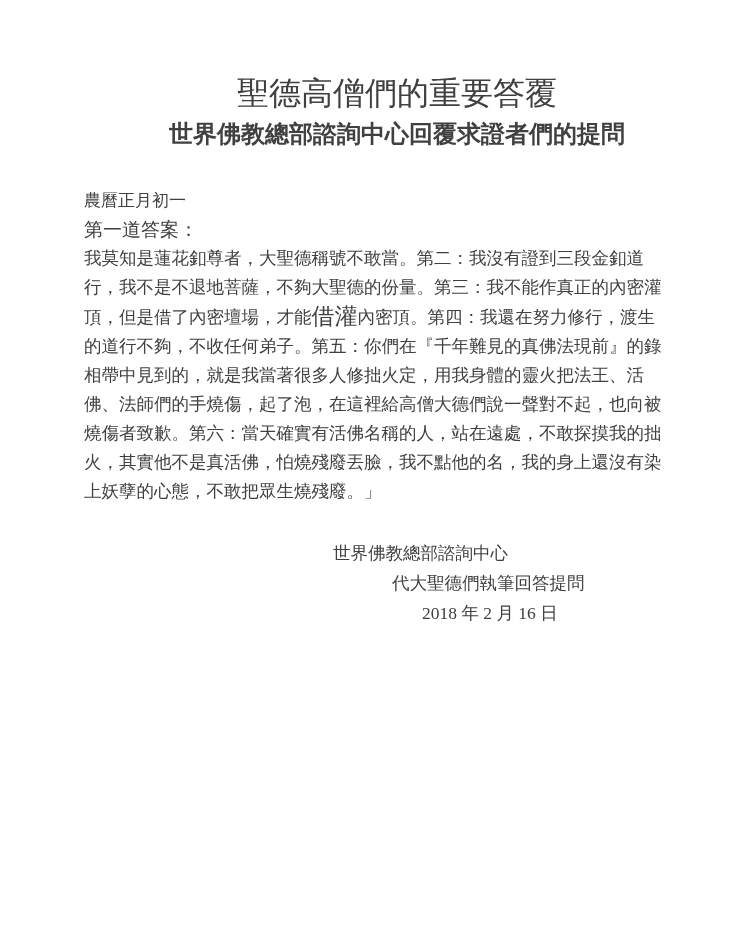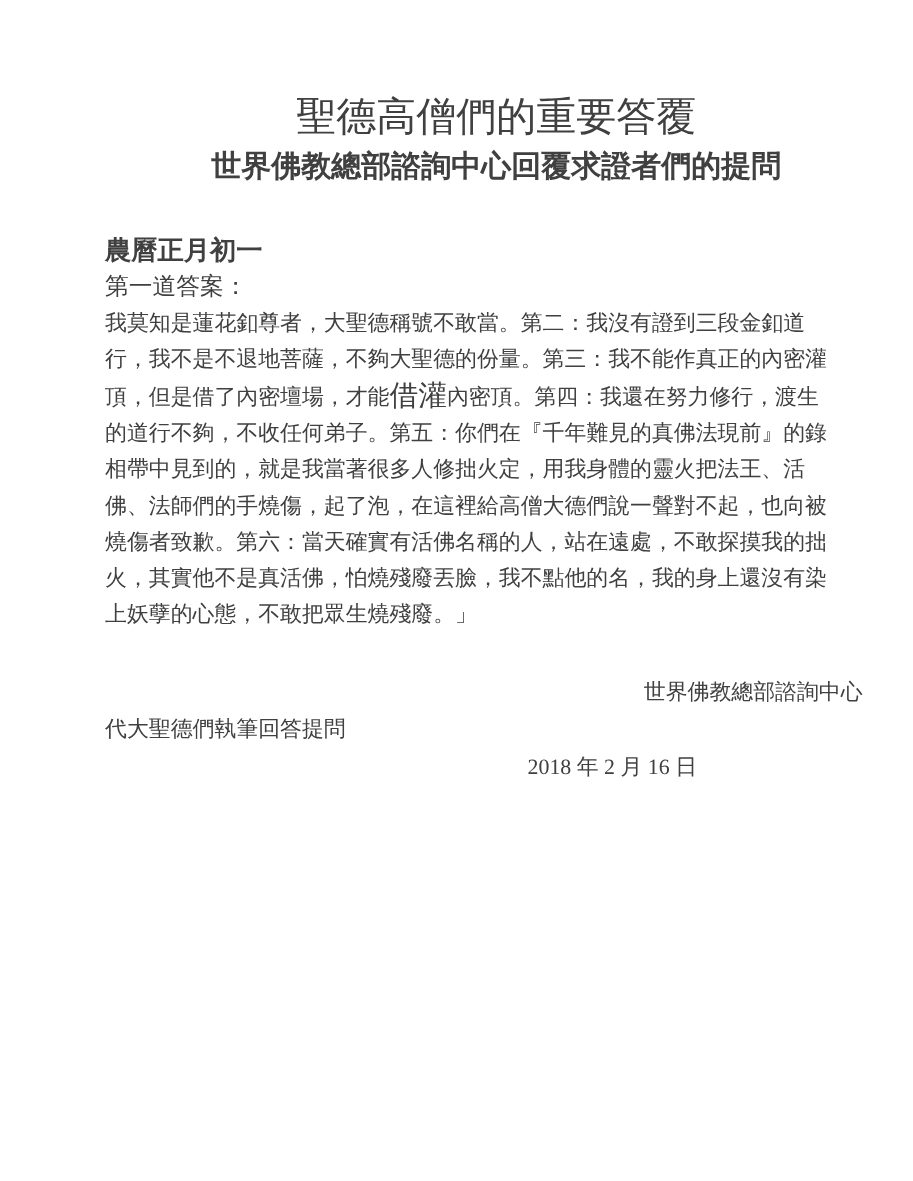--- a/index.html
+++ b/index.html
@@ -34,22 +34,22 @@
     font-size: 24px;
     line-height: 32px;
     font-weight: 700;
   }
   .content {
     margin-top: 36px;
     font-size: 17.5px;
     line-height: 29px;
   }
   .date-heading {
-    font-weight: 700;
-    font-size: 21px;
+    font-weight: 400;
+    font-size: 17px;
     line-height: 29px;
   }
   .answer-heading {
     font-size: 19px;
     line-height: 29px;
   }
   .para {
     margin: 0;
   }
   .bline {
@@ -64,22 +64,22 @@
     font-weight: 400;
     vertical-align: -1px;
   }
   .signature {
     margin-top: 32px;
     line-height: 30px;
   }
   .sig-line {
     white-space: nowrap;
   }
-  .sig-org    { margin-left: 249px; text-align: right; }
-  .sig-byline { }
+  .sig-org    { margin-left: 249px; }
+  .sig-byline { margin-left: 308px; }
   .sig-date   { margin-left: 338px; }
 </style>
 </head>
 <body>
 
 <div class="page">
 
   <header class="doc-header">
     <h1 class="title">聖德高僧們的重要答覆</h1>
     <h2 class="subtitle">世界佛教總部諮詢中心回覆求證者們的提問</h2>

